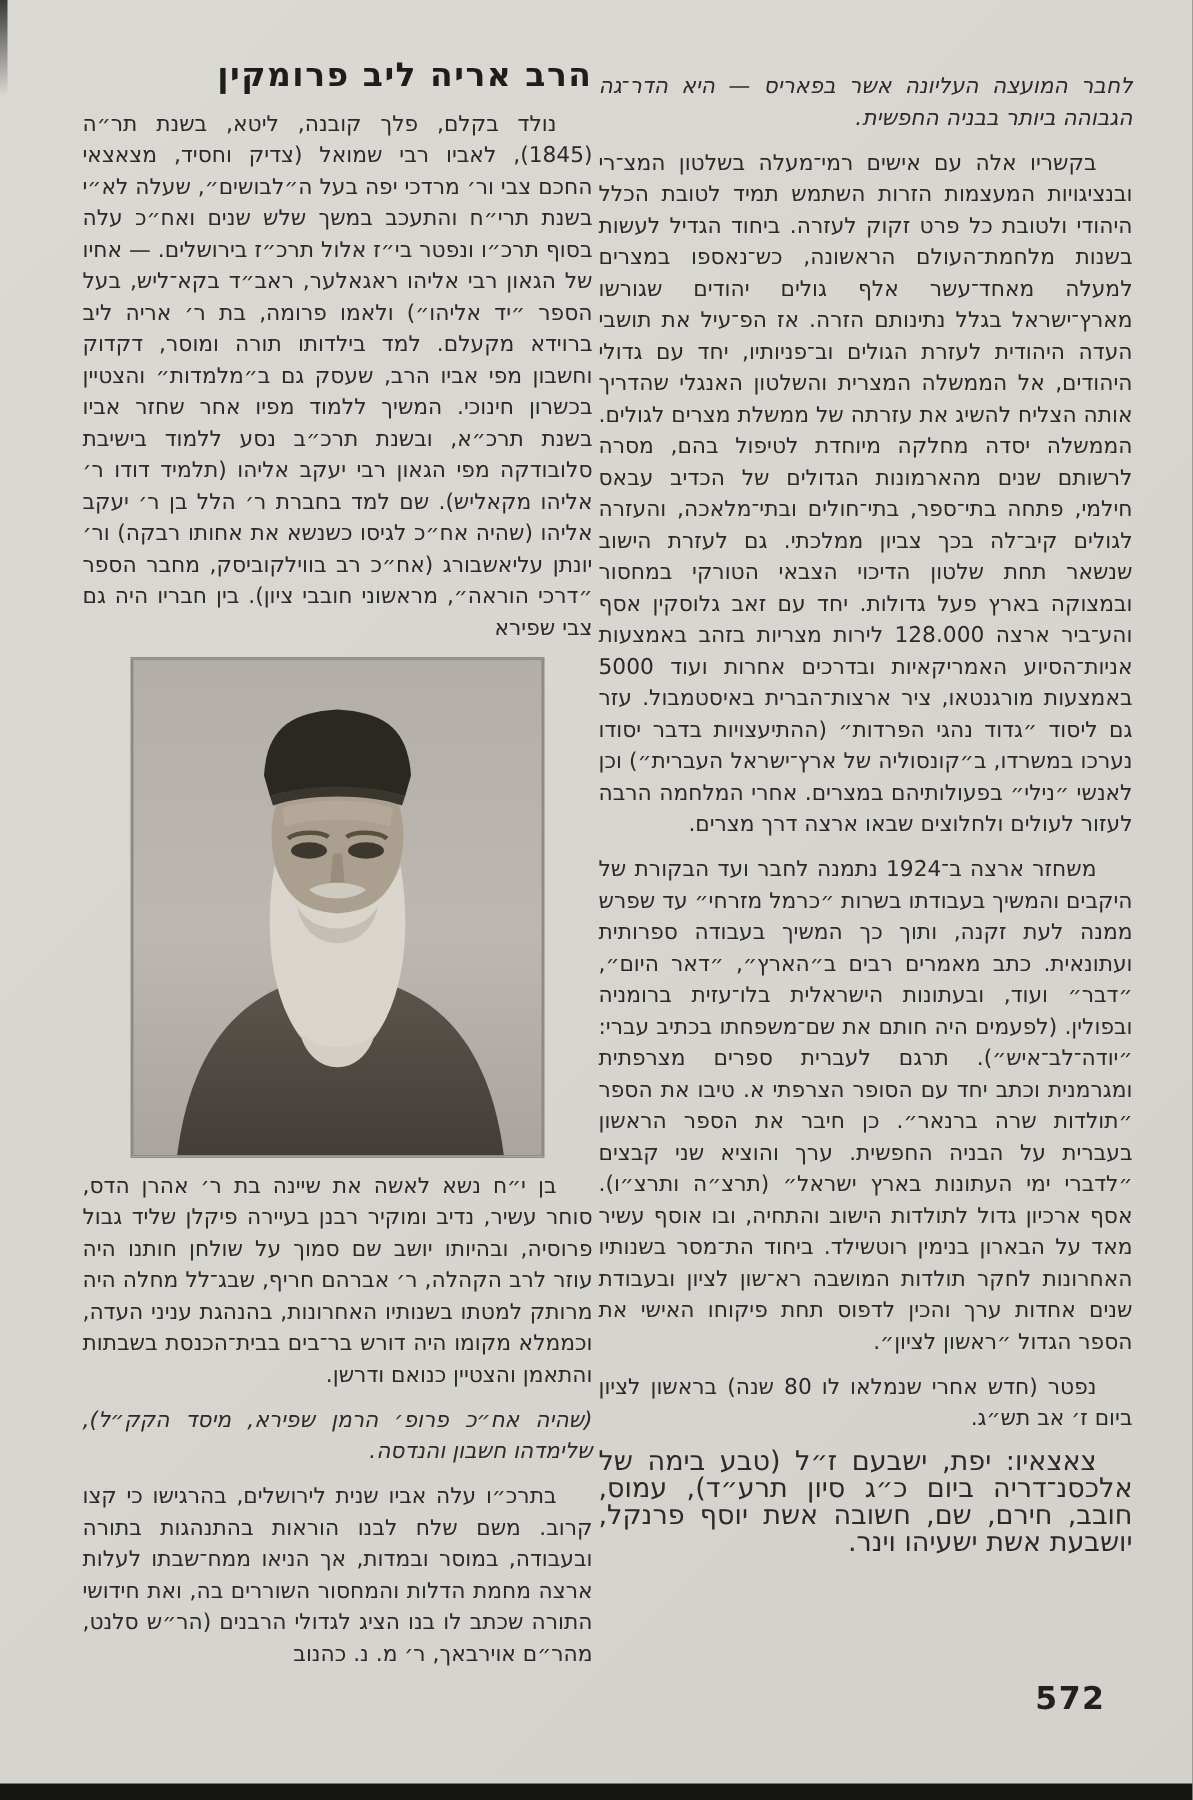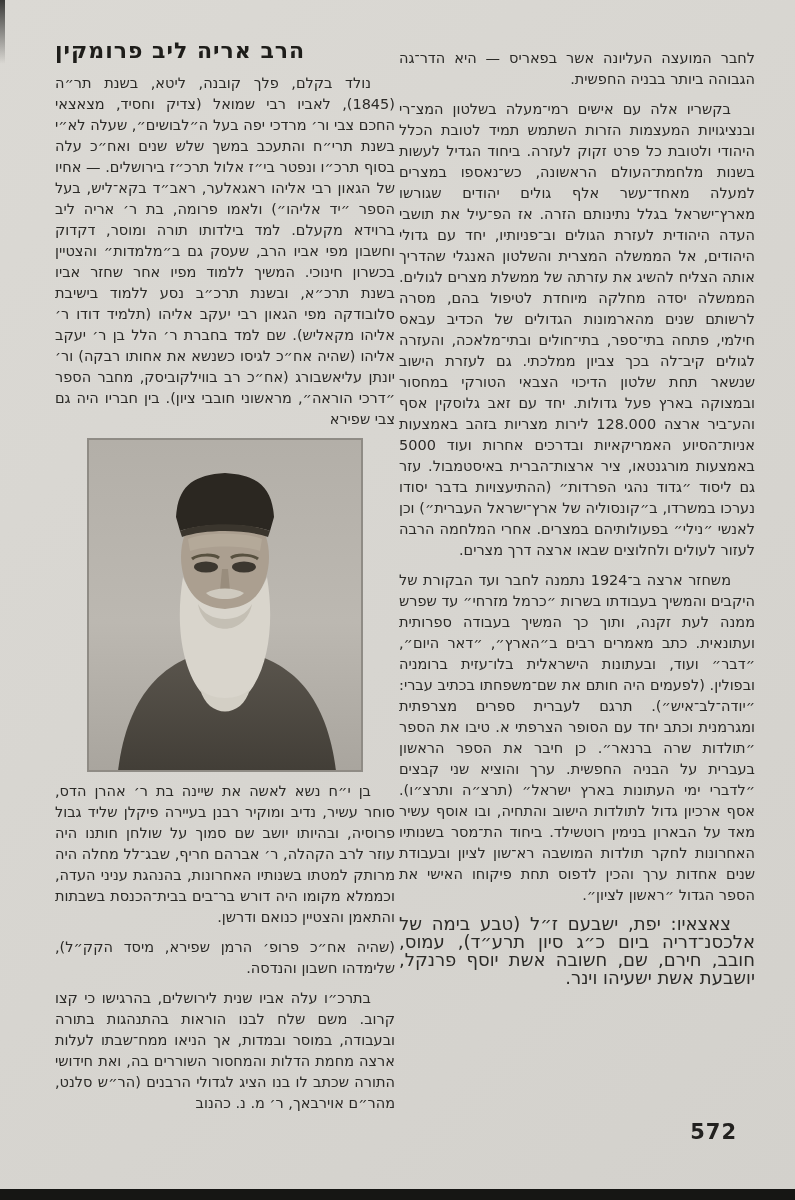--- a/index.html
+++ b/index.html
@@ -24,24 +24,24 @@
   }
   .col{
     position:absolute;direction:rtl;
     text-align:justify;
     font-size:14.5px;line-height:21px;
     color:#2b2a27;
   }
   .col-right{top:48px;right:40px;width:356px;}
   .col-left{top:40px;left:55px;width:340px;}
   .para{margin:0 0 9px 0;text-indent:24px;}
-  .para.noindent{text-indent:0;}
+  .para.noindent{text-indent:0;font-style:italic;}
   .para.small{font-size:18px;line-height:18px;}
   .entry-title{
-    text-align:left;font-weight:bold;font-size:22px;
+    text-align:right;font-weight:bold;font-size:22px;
     letter-spacing:1px;color:#1e1d1a;margin:0 0 12px 0;
     text-indent:0;
   }
   .photo-frame{
     width:274px;height:332px;margin:8px auto 10px auto;
     background:#b5b1aa;
     box-shadow:0 0 0 1px #8f8c86, inset 0 0 0 3px #cfccc6;
     position:relative;overflow:hidden;
   }
   .photo-frame svg{display:block;width:100%;height:100%;}
@@ -53,20 +53,21 @@
 </style>
 </head>
 <body>
 
 <div class="page">
 
   <div class="col col-right">
     <p class="para noindent">לחבר המועצה העליונה אשר בפאריס — היא הדר־גה הגבוהה ביותר בבניה החפשית.</p>
     <p class="para">בקשריו אלה עם אישים רמי־מעלה בשלטון המצ־רי ובנציגויות המעצמות הזרות השתמש תמיד לטובת הכלל היהודי ולטובת כל פרט זקוק לעזרה. ביחוד הגדיל לעשות בשנות מלחמת־העולם הראשונה, כש־נאספו במצרים למעלה מאחד־עשר אלף גולים יהודים שגורשו מארץ־ישראל בגלל נתינותם הזרה. אז הפ־עיל את תושבי העדה היהודית לעזרת הגולים וב־פניותיו, יחד עם גדולי היהודים, אל הממשלה המצרית והשלטון האנגלי שהדריך אותה הצליח להשיג את עזרתה של ממשלת מצרים לגולים. הממשלה יסדה מחלקה מיוחדת לטיפול בהם, מסרה לרשותם שנים מהארמונות הגדולים של הכדיב עבאס חילמי, פתחה בתי־ספר, בתי־חולים ובתי־מלאכה, והעזרה לגולים קיב־לה בכך צביון ממלכתי. גם לעזרת הישוב שנשאר תחת שלטון הדיכוי הצבאי הטורקי במחסור ובמצוקה בארץ פעל גדולות. יחד עם זאב גלוסקין אסף והע־ביר ארצה 128.000 לירות מצריות בזהב באמצעות אניות־הסיוע האמריקאיות ובדרכים אחרות ועוד 5000 באמצעות מורגנטאו, ציר ארצות־הברית באיסטמבול. עזר גם ליסוד ״גדוד נהגי הפרדות״ (ההתיעצויות בדבר יסודו נערכו במשרדו, ב״קונסוליה של ארץ־ישראל העברית״) וכן לאנשי ״נילי״ בפעולותיהם במצרים. אחרי המלחמה הרבה לעזור לעולים ולחלוצים שבאו ארצה דרך מצרים.</p>
     <p class="para">משחזר ארצה ב־1924 נתמנה לחבר ועד הבקורת של היקבים והמשיך בעבודתו בשרות ״כרמל מזרחי״ עד שפרש ממנה לעת זקנה, ותוך כך המשיך בעבודה ספרותית ועתונאית. כתב מאמרים רבים ב״הארץ״, ״דאר היום״, ״דבר״ ועוד, ובעתונות הישראלית בלו־עזית ברומניה ובפולין. (לפעמים היה חותם את שם־משפחתו בכתיב עברי: ״יודה־לב־איש״). תרגם לעברית ספרים מצרפתית ומגרמנית וכתב יחד עם הסופר הצרפתי א. טיבו את הספר ״תולדות שרה ברנאר״. כן חיבר את הספר הראשון בעברית על הבניה החפשית. ערך והוציא שני קבצים ״לדברי ימי העתונות בארץ ישראל״ (תרצ״ה ותרצ״ו). אסף ארכיון גדול לתולדות הישוב והתחיה, ובו אוסף עשיר מאד על הבארון בנימין רוטשילד. ביחוד הת־מסר בשנותיו האחרונות לחקר תולדות המושבה רא־שון לציון ובעבודת שנים אחדות ערך והכין לדפוס תחת פיקוחו האישי את הספר הגדול ״ראשון לציון״.</p>
+    <p class="para">נפטר (חדש אחרי שנמלאו לו 80 שנה) בראשון לציון ביום ז׳ אב תש״ג.</p>
     <p class="para small">צאצאיו: יפת, ישבעם ז״ל (טבע בימה של אלכסנ־דריה ביום כ״ג סיון תרע״ד), עמוס, חובב, חירם, שם, חשובה אשת יוסף פרנקל, יושבעת אשת ישעיהו וינר.</p>
   </div>
 
   <div class="col col-left">
     <h1 class="entry-title">הרב אריה ליב פרומקין</h1>
     <p class="para">נולד בקלם, פלך קובנה, ליטא, בשנת תר״ה (1845), לאביו רבי שמואל (צדיק וחסיד, מצאצאי החכם צבי ור׳ מרדכי יפה בעל ה״לבושים״, שעלה לא״י בשנת תרי״ח והתעכב במשך שלש שנים ואח״כ עלה בסוף תרכ״ו ונפטר בי״ז אלול תרכ״ז בירושלים. — אחיו של הגאון רבי אליהו ראגאלער, ראב״ד בקא־ליש, בעל הספר ״יד אליהו״) ולאמו פרומה, בת ר׳ אריה ליב ברוידא מקעלם. למד בילדותו תורה ומוסר, דקדוק וחשבון מפי אביו הרב, שעסק גם ב״מלמדות״ והצטיין בכשרון חינוכי. המשיך ללמוד מפיו אחר שחזר אביו בשנת תרכ״א, ובשנת תרכ״ב נסע ללמוד בישיבת סלובודקה מפי הגאון רבי יעקב אליהו (תלמיד דודו ר׳ אליהו מקאליש). שם למד בחברת ר׳ הלל בן ר׳ יעקב אליהו (שהיה אח״כ לגיסו כשנשא את אחותו רבקה) ור׳ יונתן עליאשבורג (אח״כ רב בווילקוביסק, מחבר הספר ״דרכי הוראה״, מראשוני חובבי ציון). בין חבריו היה גם צבי שפירא</p>
 
     <div class="photo-frame">
       <svg viewBox="0 0 274 332" preserveAspectRatio="none">
         <defs>

